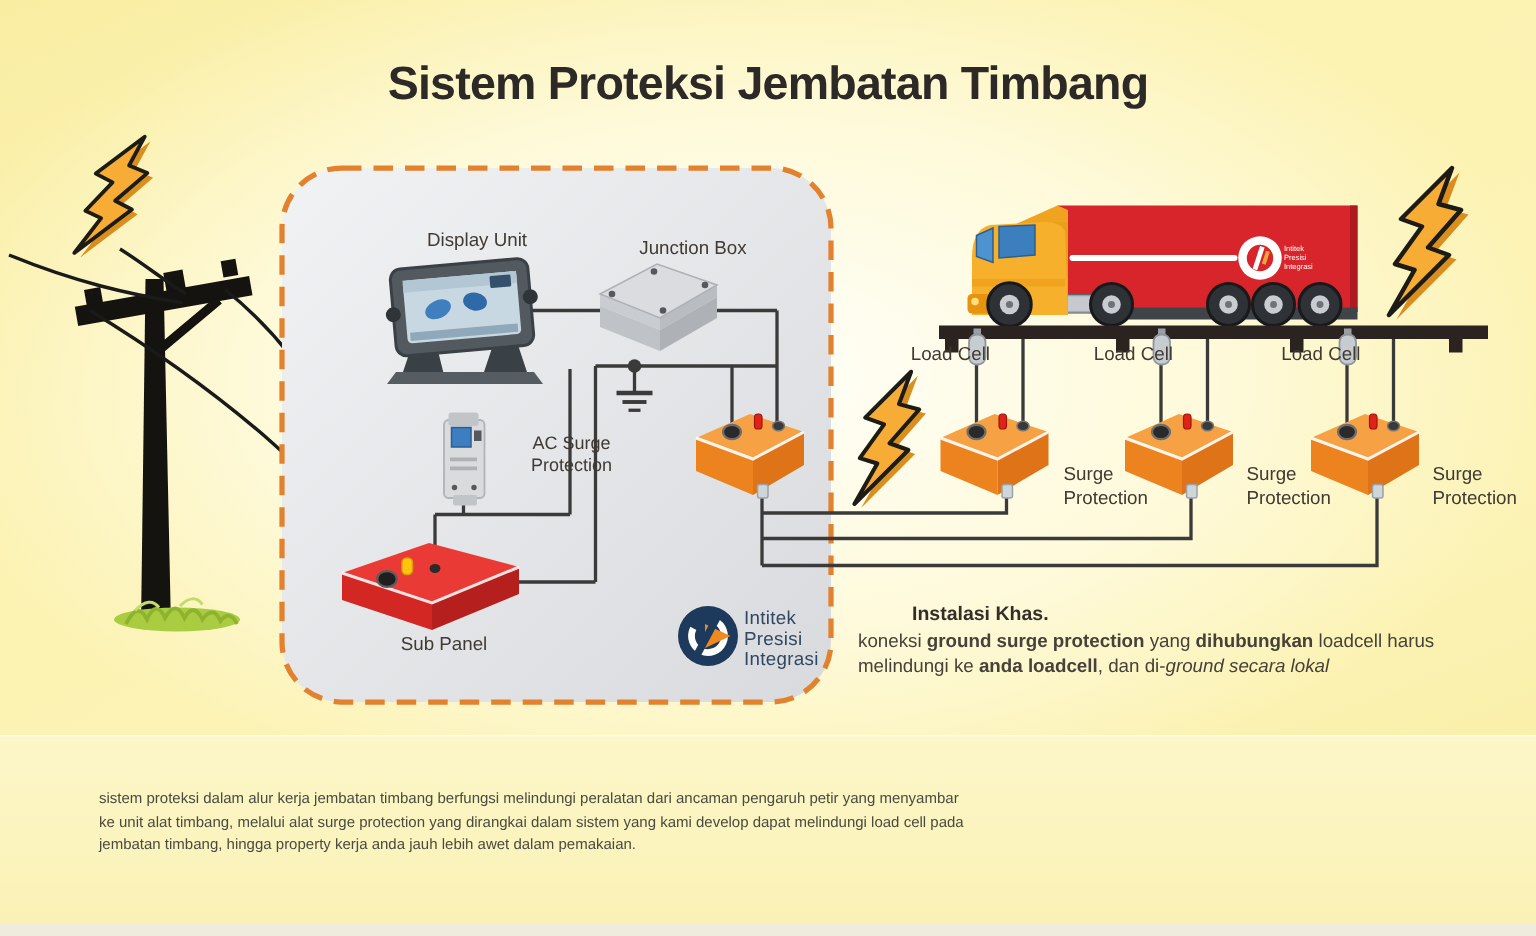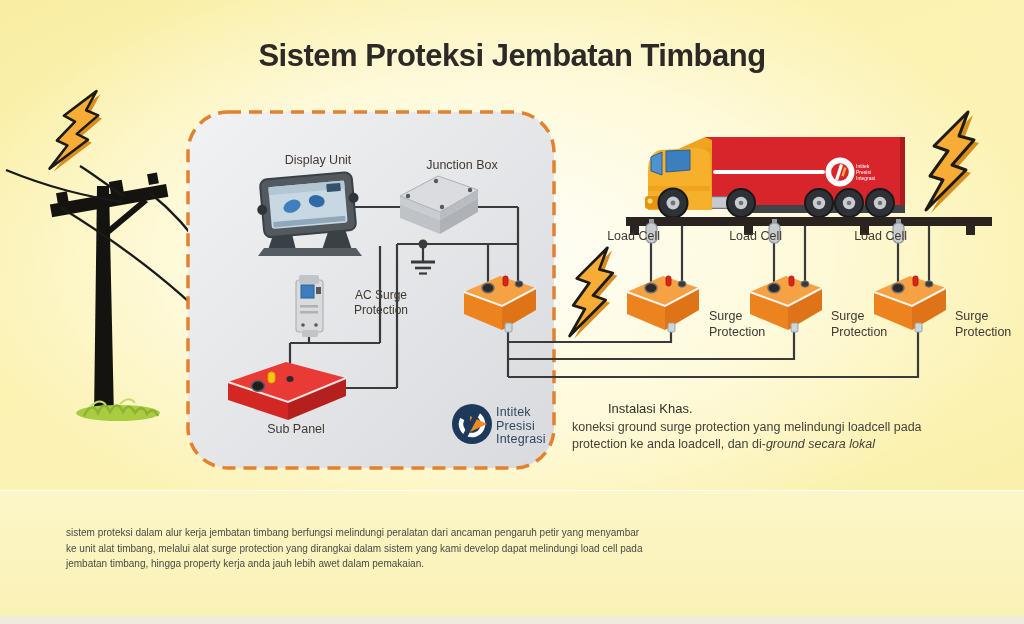--- a/index.html
+++ b/index.html
@@ -25,23 +25,23 @@
   .lbl.c{text-align:center;}
   .lbl.r{text-align:right;}
   .logo-text{
     position:absolute;left:496px;top:406px;font-size:12.5px;line-height:13.5px;
     color:#2F4760;letter-spacing:.2px;
   }
   .truck-logo-text{
     position:absolute;left:856px;top:163px;font-size:5px;line-height:6px;color:#ffffff;
   }
   .note{position:absolute;left:572px;top:401px;width:430px;color:#46413A;font-size:12.5px;}
-  .note .nh{font-weight:normal;font-size:13px;color:#322E29;margin-bottom:3px;padding-left:36px;}
+  .note .nh{font-weight:bold;font-size:13px;color:#322E29;margin-bottom:3px;padding-left:36px;}
   .note .nl{white-space:nowrap;line-height:17px;}
-  .note .b{font-weight:normal;}
+  .note .b{font-weight:bold;}
   .note .bi{font-weight:normal;font-style:italic;}
   .footer{
     position:absolute;left:66px;top:525px;width:930px;color:#4A4A40;
     font-size:10px;line-height:1.55;
   }
   .footer div{white-space:nowrap;}
 </style>
 </head>
 <body>
 
@@ -293,22 +293,22 @@
   </div>
 
   <div class="truck-logo-text">
     <div>Intitek</div>
     <div>Presisi</div>
     <div>Integrasi</div>
   </div>
 
   <div class="note">
     <div class="nh">Instalasi Khas.</div>
-    <div class="nl"><span>koneksi </span><span class="b">ground surge protection</span><span> yang </span><span class="b">melindungi</span><span> loadcell pada</span></div>
-    <div class="nl"><span>protection ke </span><span class="b">anda loadcell</span><span>, dan di-</span><span class="bi">ground secara lokal</span></div>
+    <div class="nl"><span>koneksi </span><span class="b">ground surge protection</span><span> yang </span><span class="b">dihubungkan</span><span> loadcell harus</span></div>
+    <div class="nl"><span>melindungi ke </span><span class="b">anda loadcell</span><span>, dan di-</span><span class="bi">ground secara lokal</span></div>
   </div>
 
   <div class="footer">
     <div>sistem proteksi dalam alur kerja jembatan timbang berfungsi melindungi peralatan dari ancaman pengaruh petir yang menyambar</div>
     <div>ke unit alat timbang, melalui alat surge protection yang dirangkai dalam sistem yang kami develop dapat melindungi load cell pada</div>
     <div>jembatan timbang, hingga property kerja anda jauh lebih awet dalam pemakaian.</div>
   </div>
 
 </div>
 

